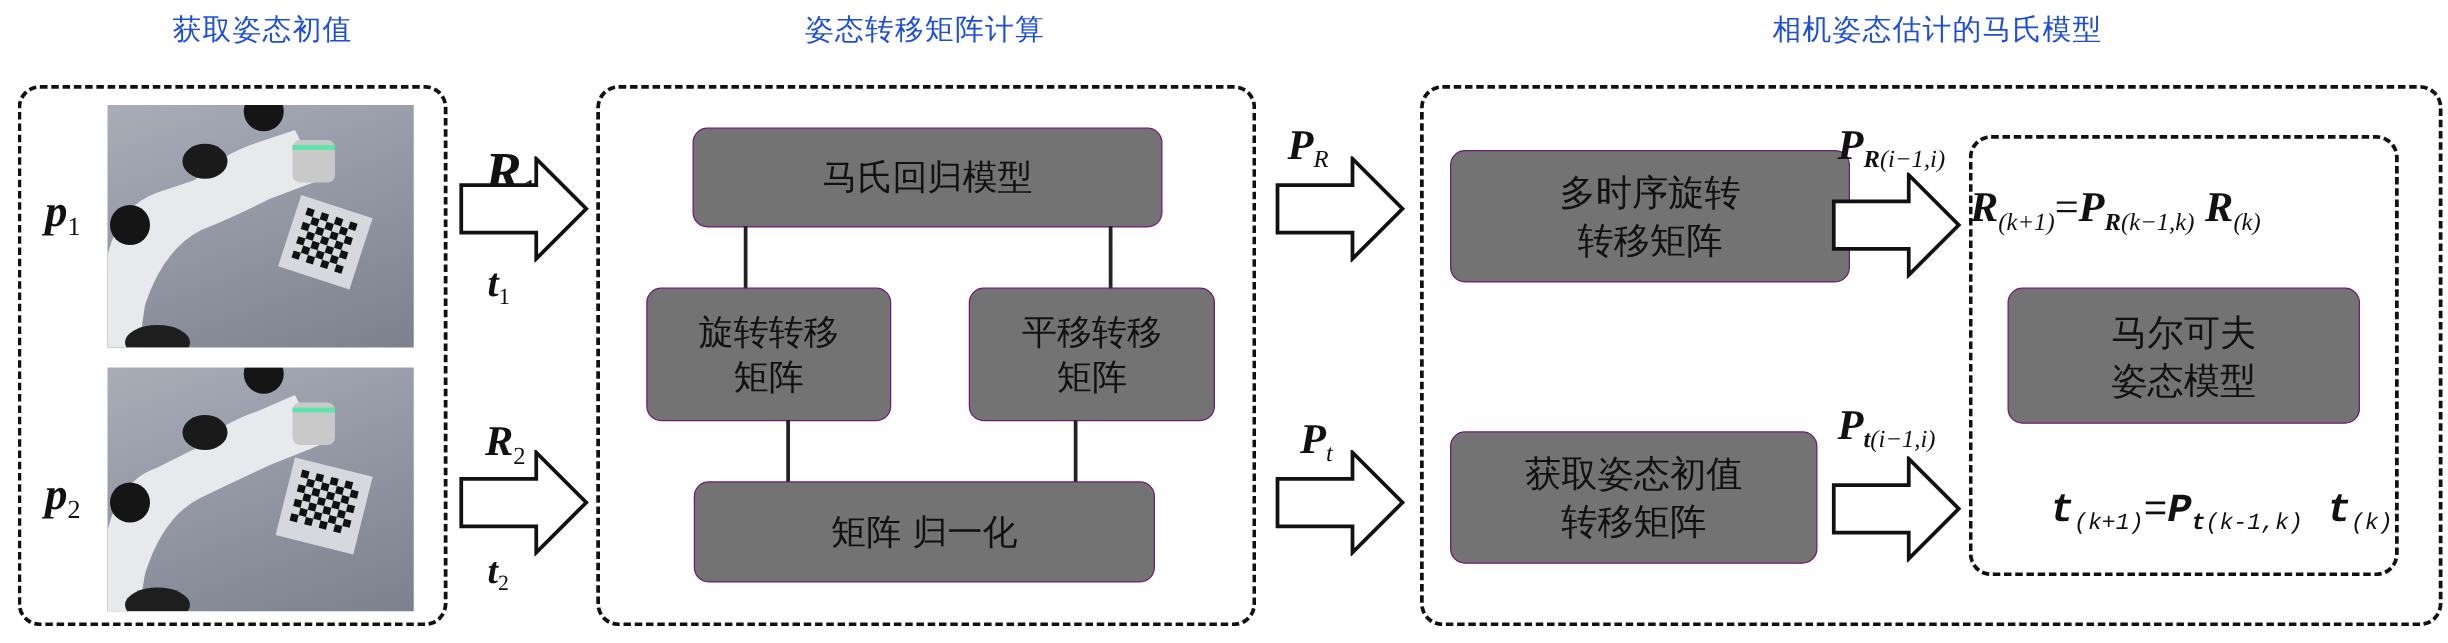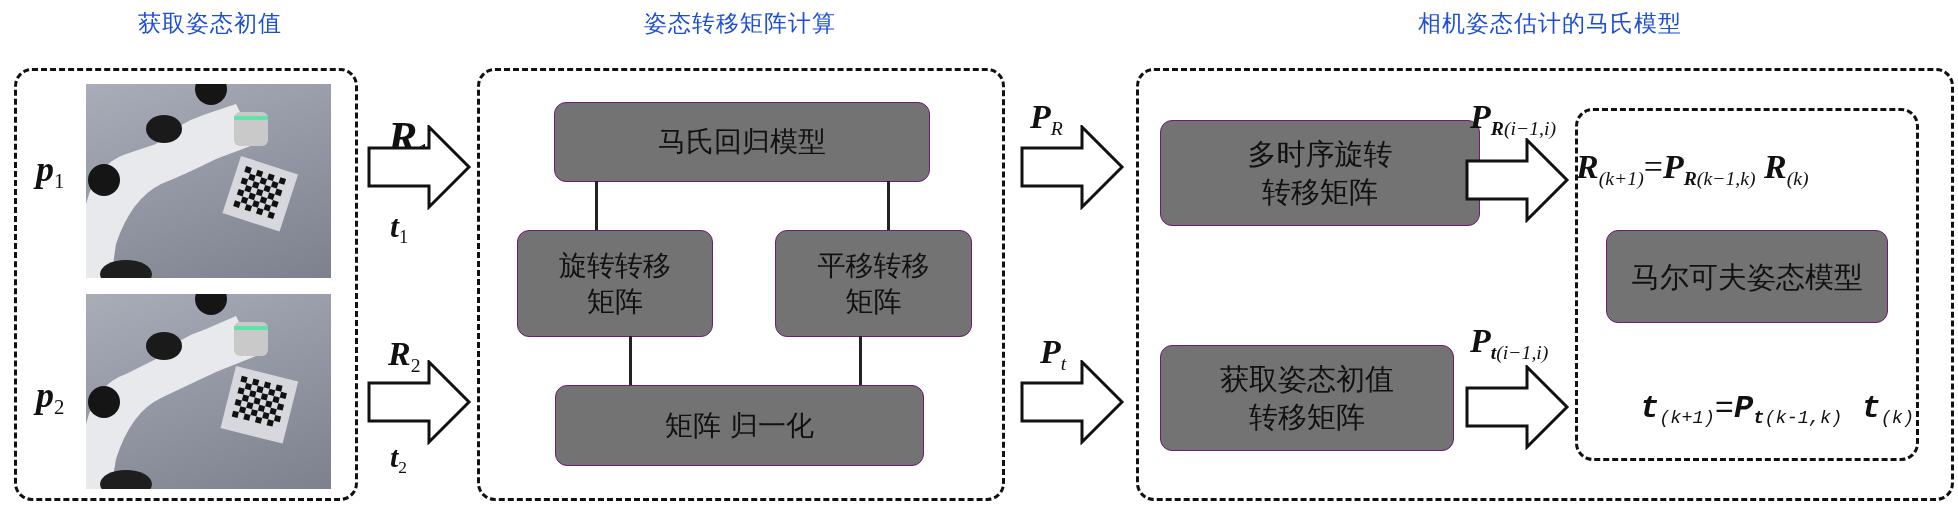--- a/index.html
+++ b/index.html
@@ -192,18 +192,18 @@
 <div class="arrow abs" style="left:1465px; top:365px;">
   <svg width="105" height="85" viewBox="0 0 105 85">
       <path d="M2 23 L62 23 L62 2 L102 42 L62 82 L62 61 L2 61 Z" fill="#fff" stroke="#111" stroke-width="3"></path>
     </svg>
 </div>
 
 <div class="dash-box" style="left:1575px; top:108px; width:344px; height:353px; border-width:3px;"></div>
 
 <div class="math" style="left:1576px; top:148px; font-size:34px;"><span>R</span><sub>(k+1)</sub><span style="font-weight:normal;font-style:normal;">=</span><span>P</span><sub><b>R</b><span>(k−1,k)</span></sub> <span>R</span><sub>(k)</sub></div>
 
-<div class="solid-box" style="left:1606px; top:230px; width:282px; height:93px; flex-direction:row; font-size:29px; line-height:38px;">
+<div class="solid-box" style="left:1606px; top:230px; width:282px; height:109px; flex-direction:column; font-size:29px; line-height:38px;">
   <span>马尔可夫</span>
   <span>姿态模型</span>
 </div>
 
 <div class="math" style="left:1640px; top:390px; font-size:32px;font-family:Liberation Mono, monospace;"><span>t</span><sub>(k+1)</sub><span style="font-weight:normal;font-style:normal;">=</span><span>P</span><sub><b>t</b><span>(k-1,k)</span></sub> <span>t</span><sub>(k)</sub></div>
 
 </body></html>

